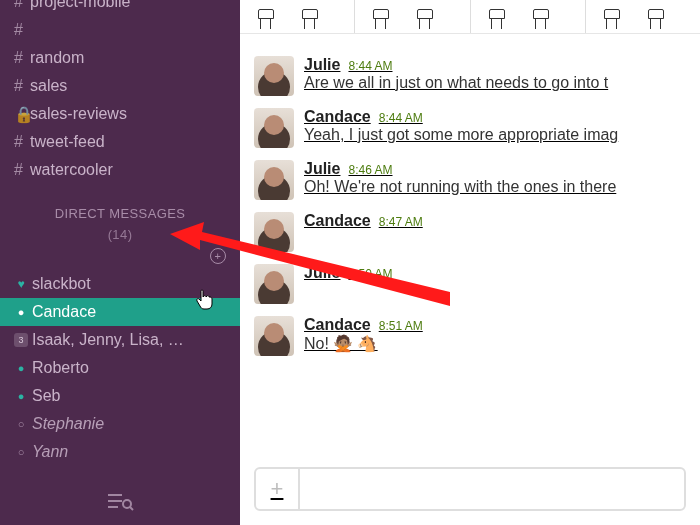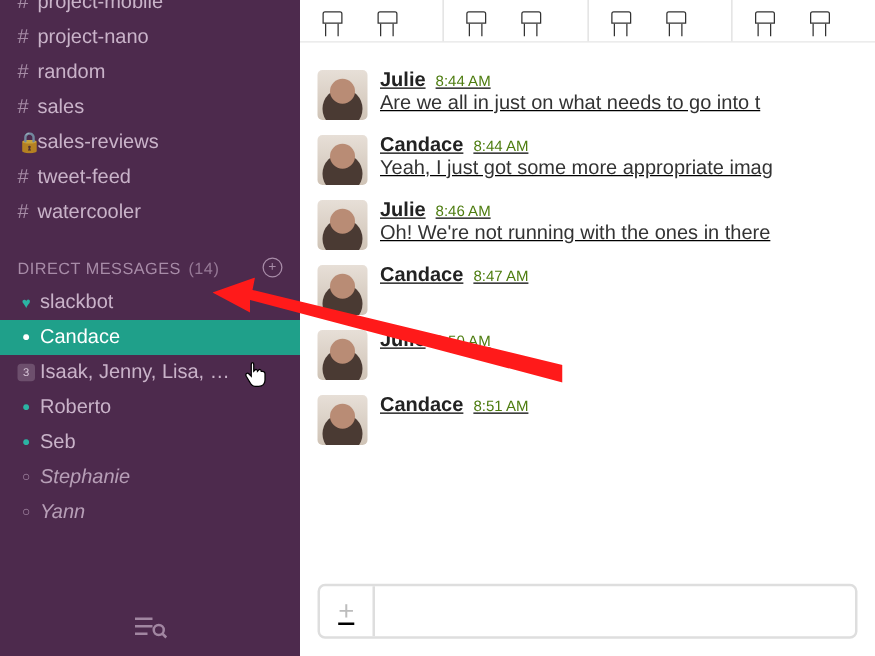--- a/index.html
+++ b/index.html
@@ -5,21 +5,21 @@
   * { box-sizing: border-box; margin: 0; padding: 0; }
   html, body { width: 700px; height: 525px; overflow: hidden; font-family: -apple-system, "Helvetica Neue", Arial, sans-serif; }
   .app { display: flex; width: 700px; height: 525px; background: #fff; }
   
   .sidebar { width: 240px; background: #4d2a4d; color: #c9b3c9; display: flex; flex-direction: column; position: relative; }
   .channels { padding: 0 0 8px 0; }
   .channels .item,
   .dms .item { display: flex; align-items: center; height: 28px; padding: 0 14px; font-size: 16px; cursor: pointer; white-space: nowrap; overflow: hidden; text-overflow: ellipsis; }
   .channels .item .hash,
   .channels .item .lock { width: 16px; display: inline-block; opacity: .7; }
-  .section-head { display: flex; align-items: center; gap: 6px; padding: 14px 14px 6px 14px; font-size: 13px; letter-spacing: .4px; color: #a88ca8; }
+  .section-head { display: flex; align-items: center; gap: 6px; padding: 14px 14px 6px 14px; font-size: 13px; letter-spacing: .4px; color: #a88ca8; flex-direction: column; }
   .section-head .count { opacity: .8; }
   .section-head .add { margin-left: auto; width: 16px; height: 16px; border: 1px solid #a88ca8; border-radius: 50%; display: flex; align-items: center; justify-content: center; font-size: 11px; }
   .dms .presence { width: 14px; display: inline-flex; align-items: center; justify-content: center; font-size: 11px; margin-right: 4px; }
   .dms .presence.heart { color: #2bb3a3; font-size: 12px; }
   .dms .presence.dot-online { color: #2bb3a3; }
   .dms .presence.dot-online::before { content: "●"; }
   .dms .presence.dot-selected::before { content: "●"; color: #fff; }
   .dms .presence.dot-away::before { content: "○"; color: #a88ca8; }
   .dms .presence.square { width: 14px; height: 14px; background: #6d4f6d; border-radius: 3px; display: inline-flex; align-items: center; justify-content: center; font-size: 9px; color: #d8c6d8; margin-right: 4px; }
   .dms .item.selected { background: #1fa08a; color: #fff; }
@@ -57,21 +57,20 @@
 <div class="app">
 
   <div class="sidebar">
     <div class="channels" style="margin-top:-12px">
       <div class="item">
           <span class="hash">#</span>
           <span>project-mobile</span>
         </div>
       <div class="item">
           <span class="hash">#</span>
-          <span>project-nano</span>
         </div>
       <div class="item">
           <span class="hash">#</span>
           <span>random</span>
         </div>
       <div class="item">
           <span class="hash">#</span>
           <span>sales</span>
         </div>
       <div class="item">
@@ -237,20 +236,21 @@
             </div>
         </div>
       </div>
       <div class="msg">
         <div class="avatar"></div>
         <div class="body">
           <div class="head">
               <span class="name">Candace</span>
               <span class="time">8:51 AM</span>
             </div>
+          <div class="text">No! 🙅🏽 🐴</div>
         </div>
       </div>
     </div>
 
     <div class="composer">
       <div class="plus">+</div>
       <input type="text" style="border: none; outline: none; flex: 1 1 0%; font-size: 16px; padding: 0px 10px;" placeholder="">
     </div>
   </div>
 

